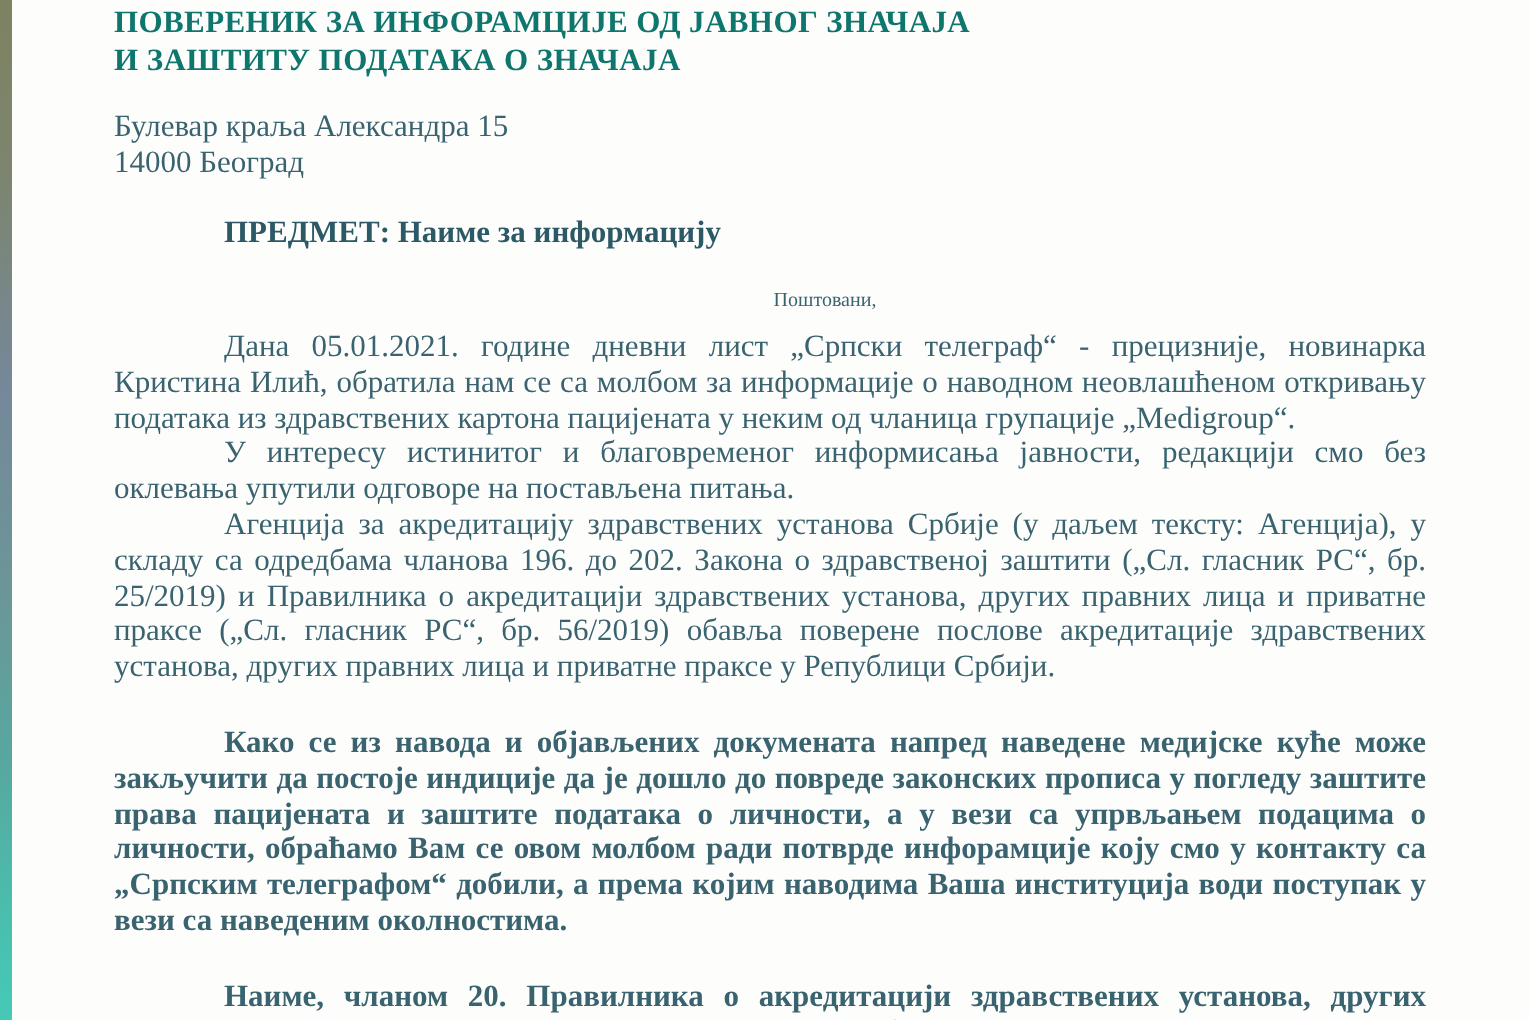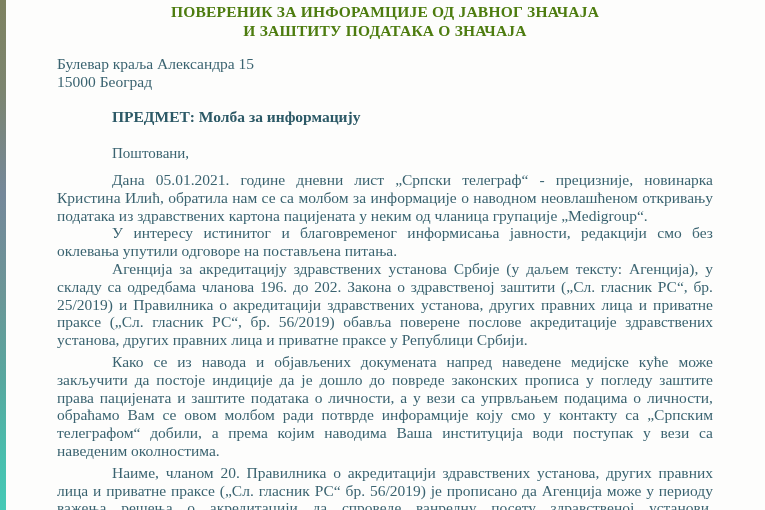--- a/index.html
+++ b/index.html
@@ -32,77 +32,79 @@
       #46c9b6 100%);
   }
   .content {
     position: absolute;
     left: 57px;
     top: 0;
     width: 656px;
   }
   .title {
     margin-top: 2px;
-    text-align: center;
+    text-align: left;
     font-weight: bold;
     font-size: 15.5px;
     line-height: 19px;
-    color: #4d7c0f;
+    color: #0f766e;
     letter-spacing: 0.2px;
   }
   .address {
     margin-top: 15px;
     text-align: left;
     font-size: 15.5px;
     line-height: 18px;
   }
   .subject {
     margin-top: 17px;
     margin-left: 55px;
     font-weight: bold;
     font-size: 15.5px;
     color: #2c5966;
   }
   .salutation {
     margin-top: 19px;
     margin-left: 55px;
-    font-size: 15px;
+    font-size: 10px;
+    text-align: center;
   }
   .para {
     margin: 0;
     font-size: 15.5px;
     line-height: 17.8px;
     text-align: justify;
     text-indent: 55px;
   }
   .para.first {
     margin-top: 9px;
   }
   .para.spaced {
-    margin-top: 4px;
+    margin-top: 20px;
+    font-weight: bold;
   }
 </style>
 </head>
 <body>
 
 <div class="page">
   <div class="scan-edge"></div>
   <div class="content">
 
     <div class="title">
       <div>ПОВЕРЕНИК ЗА ИНФОРАМЦИЈЕ ОД ЈАВНОГ ЗНАЧАЈА</div>
       <div>И ЗАШТИТУ ПОДАТАКА О ЗНАЧАЈА</div>
     </div>
 
     <div class="address">
       <div>Булевар краља Александра 15</div>
-      <div>15000 Београд</div>
+      <div>14000 Београд</div>
     </div>
 
-    <div class="subject">ПРЕДМЕТ: Молба за информацију</div>
+    <div class="subject">ПРЕДМЕТ: Наиме за информацију</div>
 
     <div class="salutation">Поштовани,</div>
 
     <p class="para first">Дана 05.01.2021. године дневни лист „Српски телеграф“ - прецизније, новинарка Кристина Илић, обратила нам се са молбом за информације о наводном неовлашћеном откривању података из здравствених картона пацијената у неким од чланица групације „Medigroup“.</p>
     <p class="para">У интересу истинитог и благовременог информисања јавности, редакцији смо без оклевања упутили одговоре на постављена питања.</p>
     <p class="para">Агенција за акредитацију здравствених установа Србије (у даљем тексту: Агенција), у складу са одредбама чланова 196. до 202. Закона о здравственој заштити („Сл. гласник РС“, бр. 25/2019) и Правилника о акредитацији здравствених установа, других правних лица и приватне праксе („Сл. гласник РС“, бр. 56/2019) обавља поверене послове акредитације здравствених установа, других правних лица и приватне праксе у Републици Србији.</p>
     <p class="para spaced">Како се из навода и објављених докумената напред наведене медијске куће може закључити да постоје индиције да је дошло до повреде законских прописа у погледу заштите права пацијената и заштите података о личности, а у вези са упрвљањем подацима о личности, обраћамо Вам се овом молбом ради потврде инфорамције коју смо у контакту са „Српским телеграфом“ добили, а према којим наводима Ваша институција води поступак у вези са наведеним околностима.</p>
     <p class="para spaced">Наиме, чланом 20. Правилника о акредитацији здравствених установа, других правних лица и приватне праксе („Сл. гласник РС“ бр. 56/2019) је прописано да Агенција може у периоду важења решења о акредитацији да спроведе ванредну посету здравственој установи, организационој јединици другог правног лица, односно приватној пракси уколико постоји основ сумње да се не поштују прописани стандарди.</p>
 
   </div>

